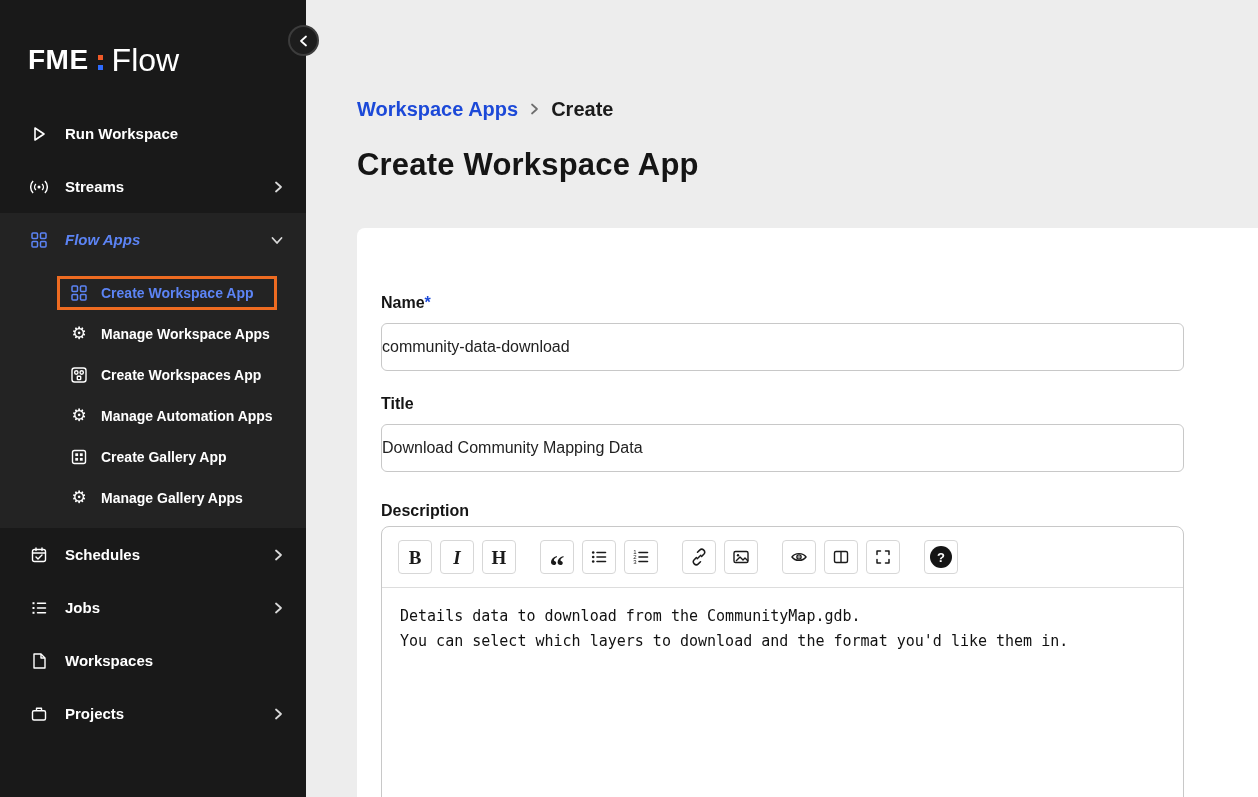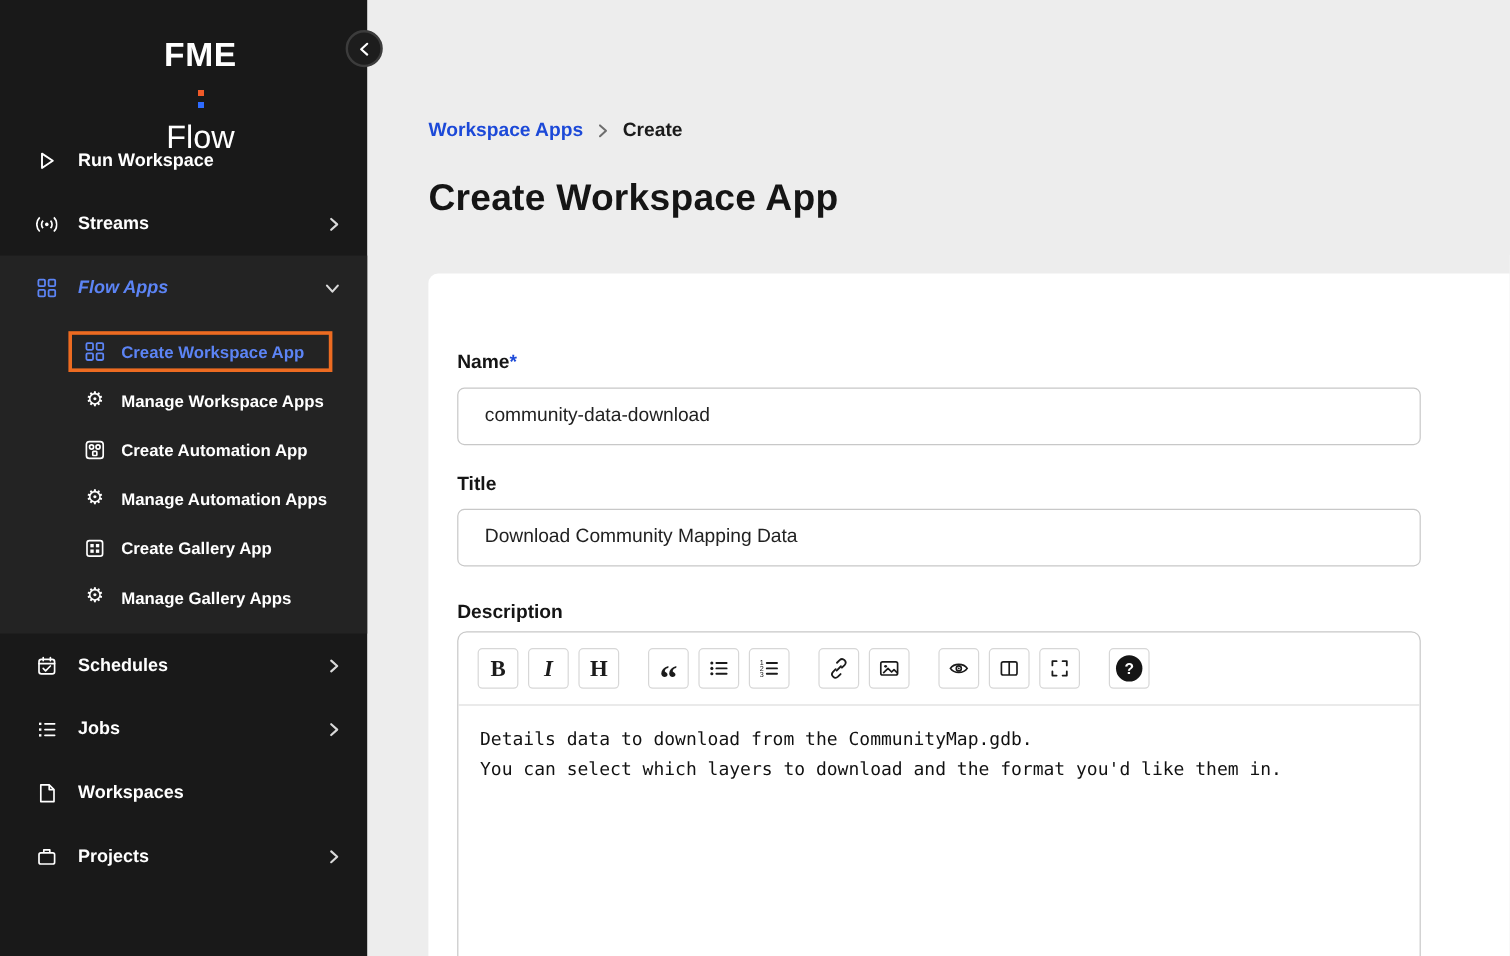--- a/index.html
+++ b/index.html
@@ -1,27 +1,27 @@
 <!DOCTYPE html>
 <html><head>
 <meta charset="utf-8">
 <style>
   * { margin:0; padding:0; box-sizing:border-box; }
   html,body { width:1258px; height:797px; overflow:hidden; }
   body { font-family:"Liberation Sans", sans-serif; background:#ededed; color:#1b1b1b; }
 
   
   .sidebar { position:absolute; left:0; top:0; width:306px; height:797px; background:#191919; color:#fff; z-index:2; }
-  .logo { display:flex; align-items:center; gap:9px; padding:30px 0 0 28px; height:90px;flex-direction:column; }
+  .logo { display:flex; align-items:center; gap:9px; padding:30px 0 0 28px; height:90px; }
   .logo-fme { font-size:28px; font-weight:700; letter-spacing:.5px; color:#fff; }
   .logo-colon { display:flex; flex-direction:column; gap:5px; padding-top:4px; }
   .logo-dot { width:5px; height:5px; }
   .logo-dot.orange { background:#f05a28; }
   .logo-dot.blue { background:#2e6bff; }
-  .logo-flow { font-size:27px; font-weight:400; color:#fff; }
+  .logo-flow { font-size:32px; font-weight:400; color:#fff; }
 
   nav { margin-top:17px; }
   .nav-item { display:flex; align-items:center; height:53px; padding:0 22px 0 30px; gap:17px; cursor:pointer; }
   .nav-label { font-size:15px; font-weight:700; color:#fff;text-align:right; }
   .nav-item .chev { margin-left:auto; display:flex; }
   .nav-icon { width:18px; height:18px; display:flex; align-items:center; justify-content:center; flex:0 0 18px; }
   .gear-glyph { font-size:17px; color:#fff; line-height:1; font-family:"DejaVu Sans", sans-serif; }
 
   .flow-group { background:#232323; padding-bottom:10px; }
   .flow-group .nav-label.accent { color:#5c84f5;font-style:italic; }
@@ -31,34 +31,34 @@
   .sub-label { font-size:14px; font-weight:700; color:#fff; }
   .sub-row.selected { padding-left:0; }
   .sel-box { margin-left:57px; display:inline-flex; align-items:center; gap:13px; border:3px solid #ed6b21; padding:5px 20px 5px 10px; }
   .sel-box .sub-label { color:#5c84f5; }
 
   
   .collapse-btn { position:absolute; left:288px; top:25px; width:31px; height:31px; border-radius:50%; background:#1d1d1d; border:2px solid #3c3c3c; display:flex; align-items:center; justify-content:center; cursor:pointer; z-index:3; }
 
   
   .main { position:absolute; left:306px; top:0; width:952px; height:797px; background:#ededed; padding:99px 0 0 51px; }
-  .breadcrumb { display:flex; align-items:center; gap:11px; font-size:16px; line-height:20px; }
+  .breadcrumb { display:flex; align-items:center; gap:11px; font-size:20px; line-height:20px; }
   .crumb-link { color:#1c49d8; font-weight:700; text-decoration:none; cursor:pointer; }
   .crumb-sep { display:flex; }
   .crumb-current { color:#1b1b1b; font-weight:700; }
   h1.page-title { margin-top:27px; font-size:31px; line-height:38px; font-weight:700; color:#151515; letter-spacing:.2px; }
 
   .card { margin-top:44px; background:#fff; border-radius:8px 0 0 8px; padding:28px 24px 60px 24px; width:901px; min-height:600px; }
   .section-title { font-size:22px; line-height:27px; font-weight:700; color:#151515; }
   .field-label { display:block; font-size:16px; font-weight:700; color:#151515; }
   .field-label .req { color:#1c49d8; }
   .lbl-name { margin-top:38px; }
   .lbl-title { margin-top:24px; }
   .lbl-desc  { margin-top:30px; }
-  .text-input { display:block; margin-top:11px; width:803px; height:48px; border:1px solid #c8c8c8; border-radius:6px; padding:0 22px; font-size:16px; color:#222; font-family:"Liberation Sans", sans-serif; background:#fff; outline:none; }
+  .text-input { display:block; margin-top:11px; width:803px; height:48px; border:1px solid #c8c8c8; border-radius:6px; padding:0 0; font-size:16px; color:#222; font-family:"Liberation Sans", sans-serif; background:#fff; outline:none; }
 
   .editor { margin-top:6px; width:803px; border:1px solid #c8c8c8; border-radius:8px; background:#fff; overflow:hidden; }
   .editor-toolbar { display:flex; align-items:center; gap:24px; padding:13px 16px; border-bottom:1px solid #ddd; }
   .tb-group { display:flex; gap:8px; }
   .tb-btn { width:34px; height:34px; border:1px solid #d7d7d7; border-radius:4px; background:#fff; display:flex; align-items:center; justify-content:center; cursor:pointer; color:#1b1b1b; }
   .glyph-serif { font-family:"Liberation Serif", serif; font-size:19px; font-weight:700; line-height:1; }
   .glyph-italic { font-style:italic; }
   .glyph-quote { font-family:"Liberation Serif", serif; font-size:30px; font-weight:700; line-height:0; position:relative; top:9px; }
   .guide-circle { width:22px; height:22px; border-radius:50%; background:#151515; color:#fff; font-size:13px; font-weight:700; display:flex; align-items:center; justify-content:center; }
   .editor-content { padding:16px 18px; font-family:"DejaVu Sans Mono", monospace; font-size:15px; line-height:25px; color:#111; height:240px; cursor:text; }
@@ -147,21 +147,21 @@
 
         <div class="sub-row">
           <span class="nav-icon">
             <svg width="18" height="18" viewBox="0 0 18 18" fill="none" stroke="#fff" stroke-width="1.4">
                 <rect x="2" y="2" width="14" height="14" rx="2.5"></rect>
                 <circle cx="6.3" cy="6.5" r="1.7"></circle>
                 <circle cx="11.7" cy="6.5" r="1.7"></circle>
                 <rect x="7.3" y="10.2" width="3.4" height="3.4" rx="0.6"></rect>
               </svg>
           </span>
-          <span class="sub-label">Create Automation App</span>
+          <span class="sub-label">Create Workspaces App</span>
         </div>
 
         <div class="sub-row">
           <span class="nav-icon">
               <span class="gear-glyph">⚙</span>
             </span>
           <span class="sub-label">Manage Automation Apps</span>
         </div>
 
         <div class="sub-row">

